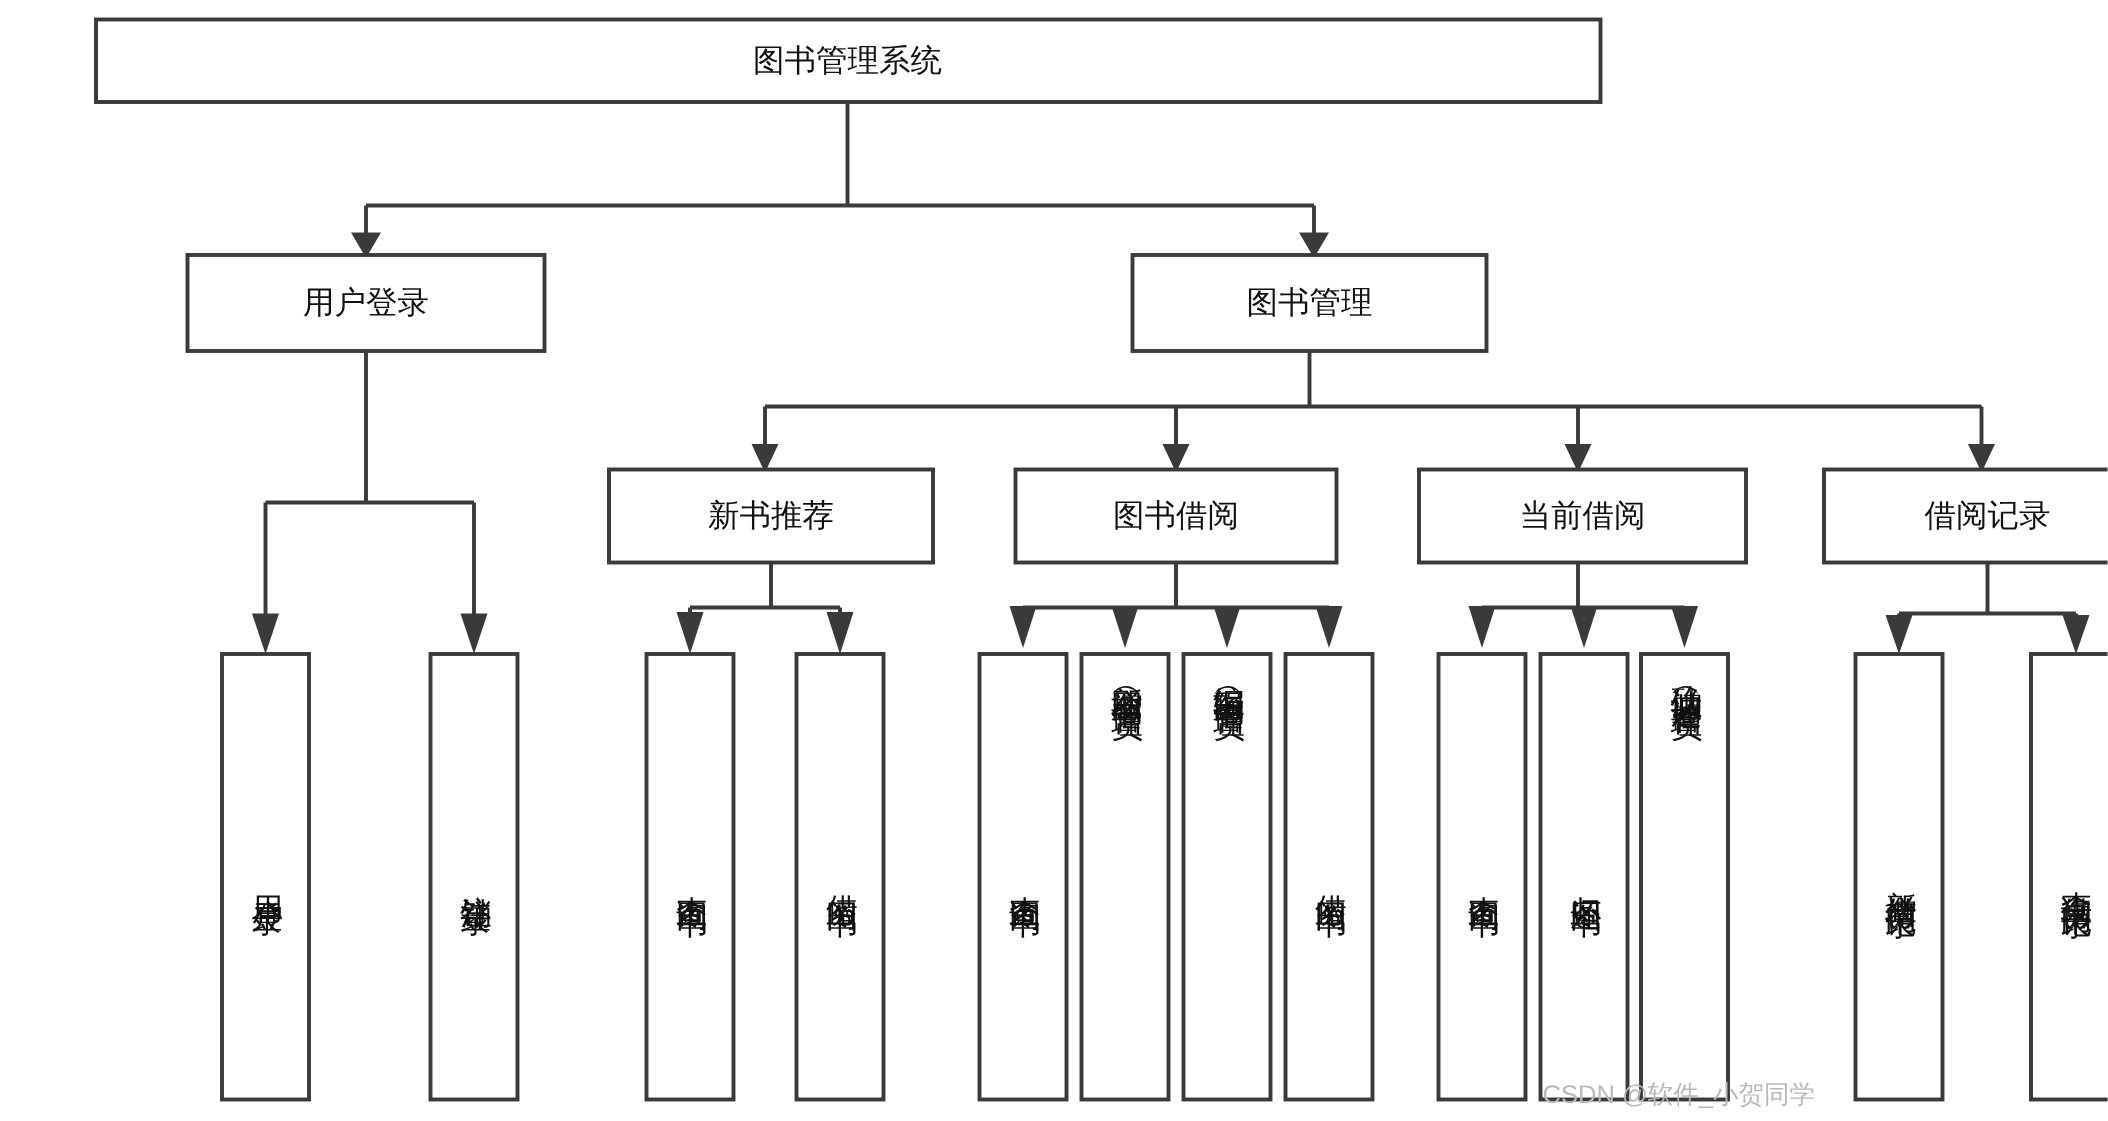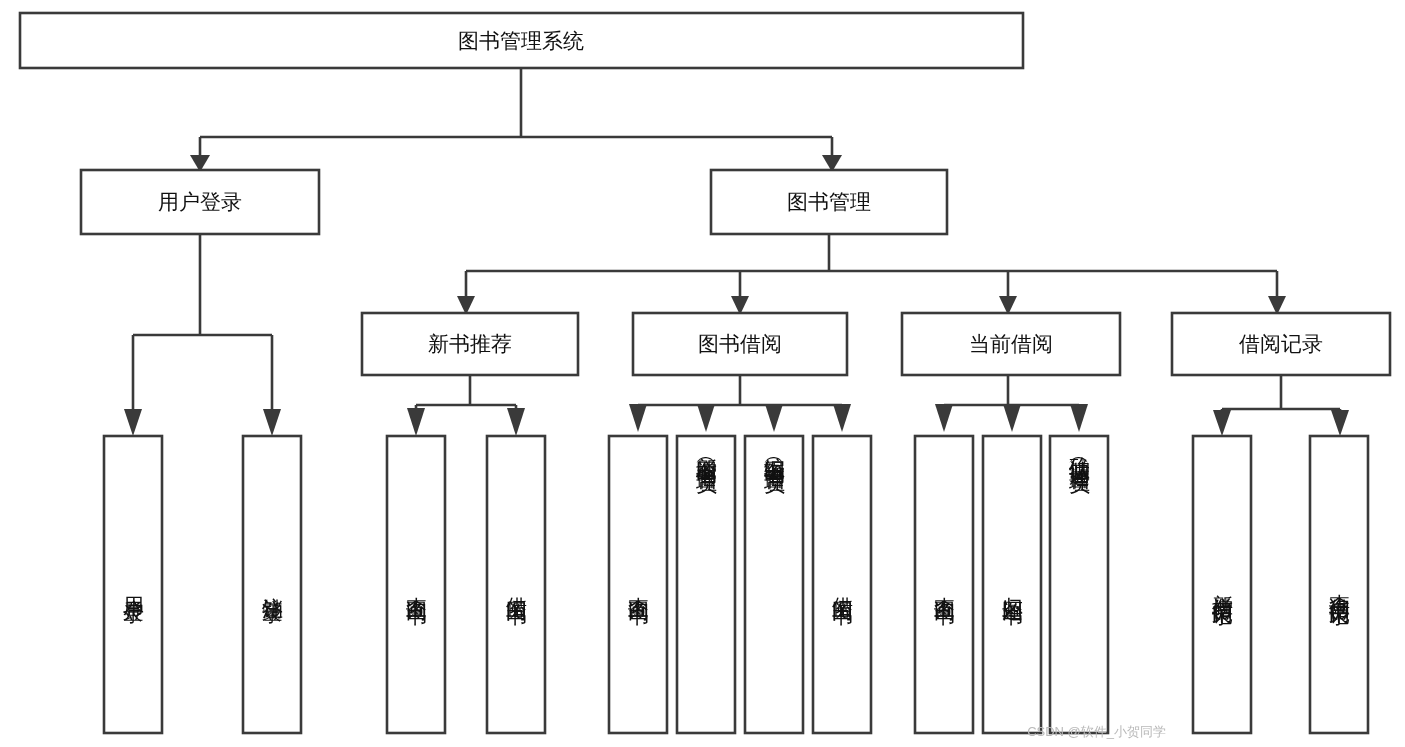--- a/index.html
+++ b/index.html
@@ -12,20 +12,21 @@
     height: 747px;
     font-family: "Liberation Sans", "DejaVu Sans", sans-serif;
     overflow: hidden;
     position: relative;
   }
   #diagram-root {
     position: relative;
     width: 1178px;
     height: 747px;
     background: #ffffff;
+    margin-left: 44px;
   }
   svg#flowchart {
     position: absolute;
     left: 0;
     top: 0;
     width: 1405px;
     height: 747px;
     display: block;
   }
   .node-rect {
@@ -65,21 +66,21 @@
     line-height: 1.18;
     color: #111111;
     letter-spacing: 2.5px;
     white-space: nowrap;
   }
   .watermark {
     position: absolute;
     right: 12px;
     bottom: 6px;
     font-family: "Liberation Sans", "DejaVu Sans", sans-serif;
-    font-size: 13px;
+    font-size: 17px;
     color: #b9b9b9;
     white-space: nowrap;
     pointer-events: none;
   }
 </style>
 </head>
 <body>
 
 <div id="diagram-root">
 

